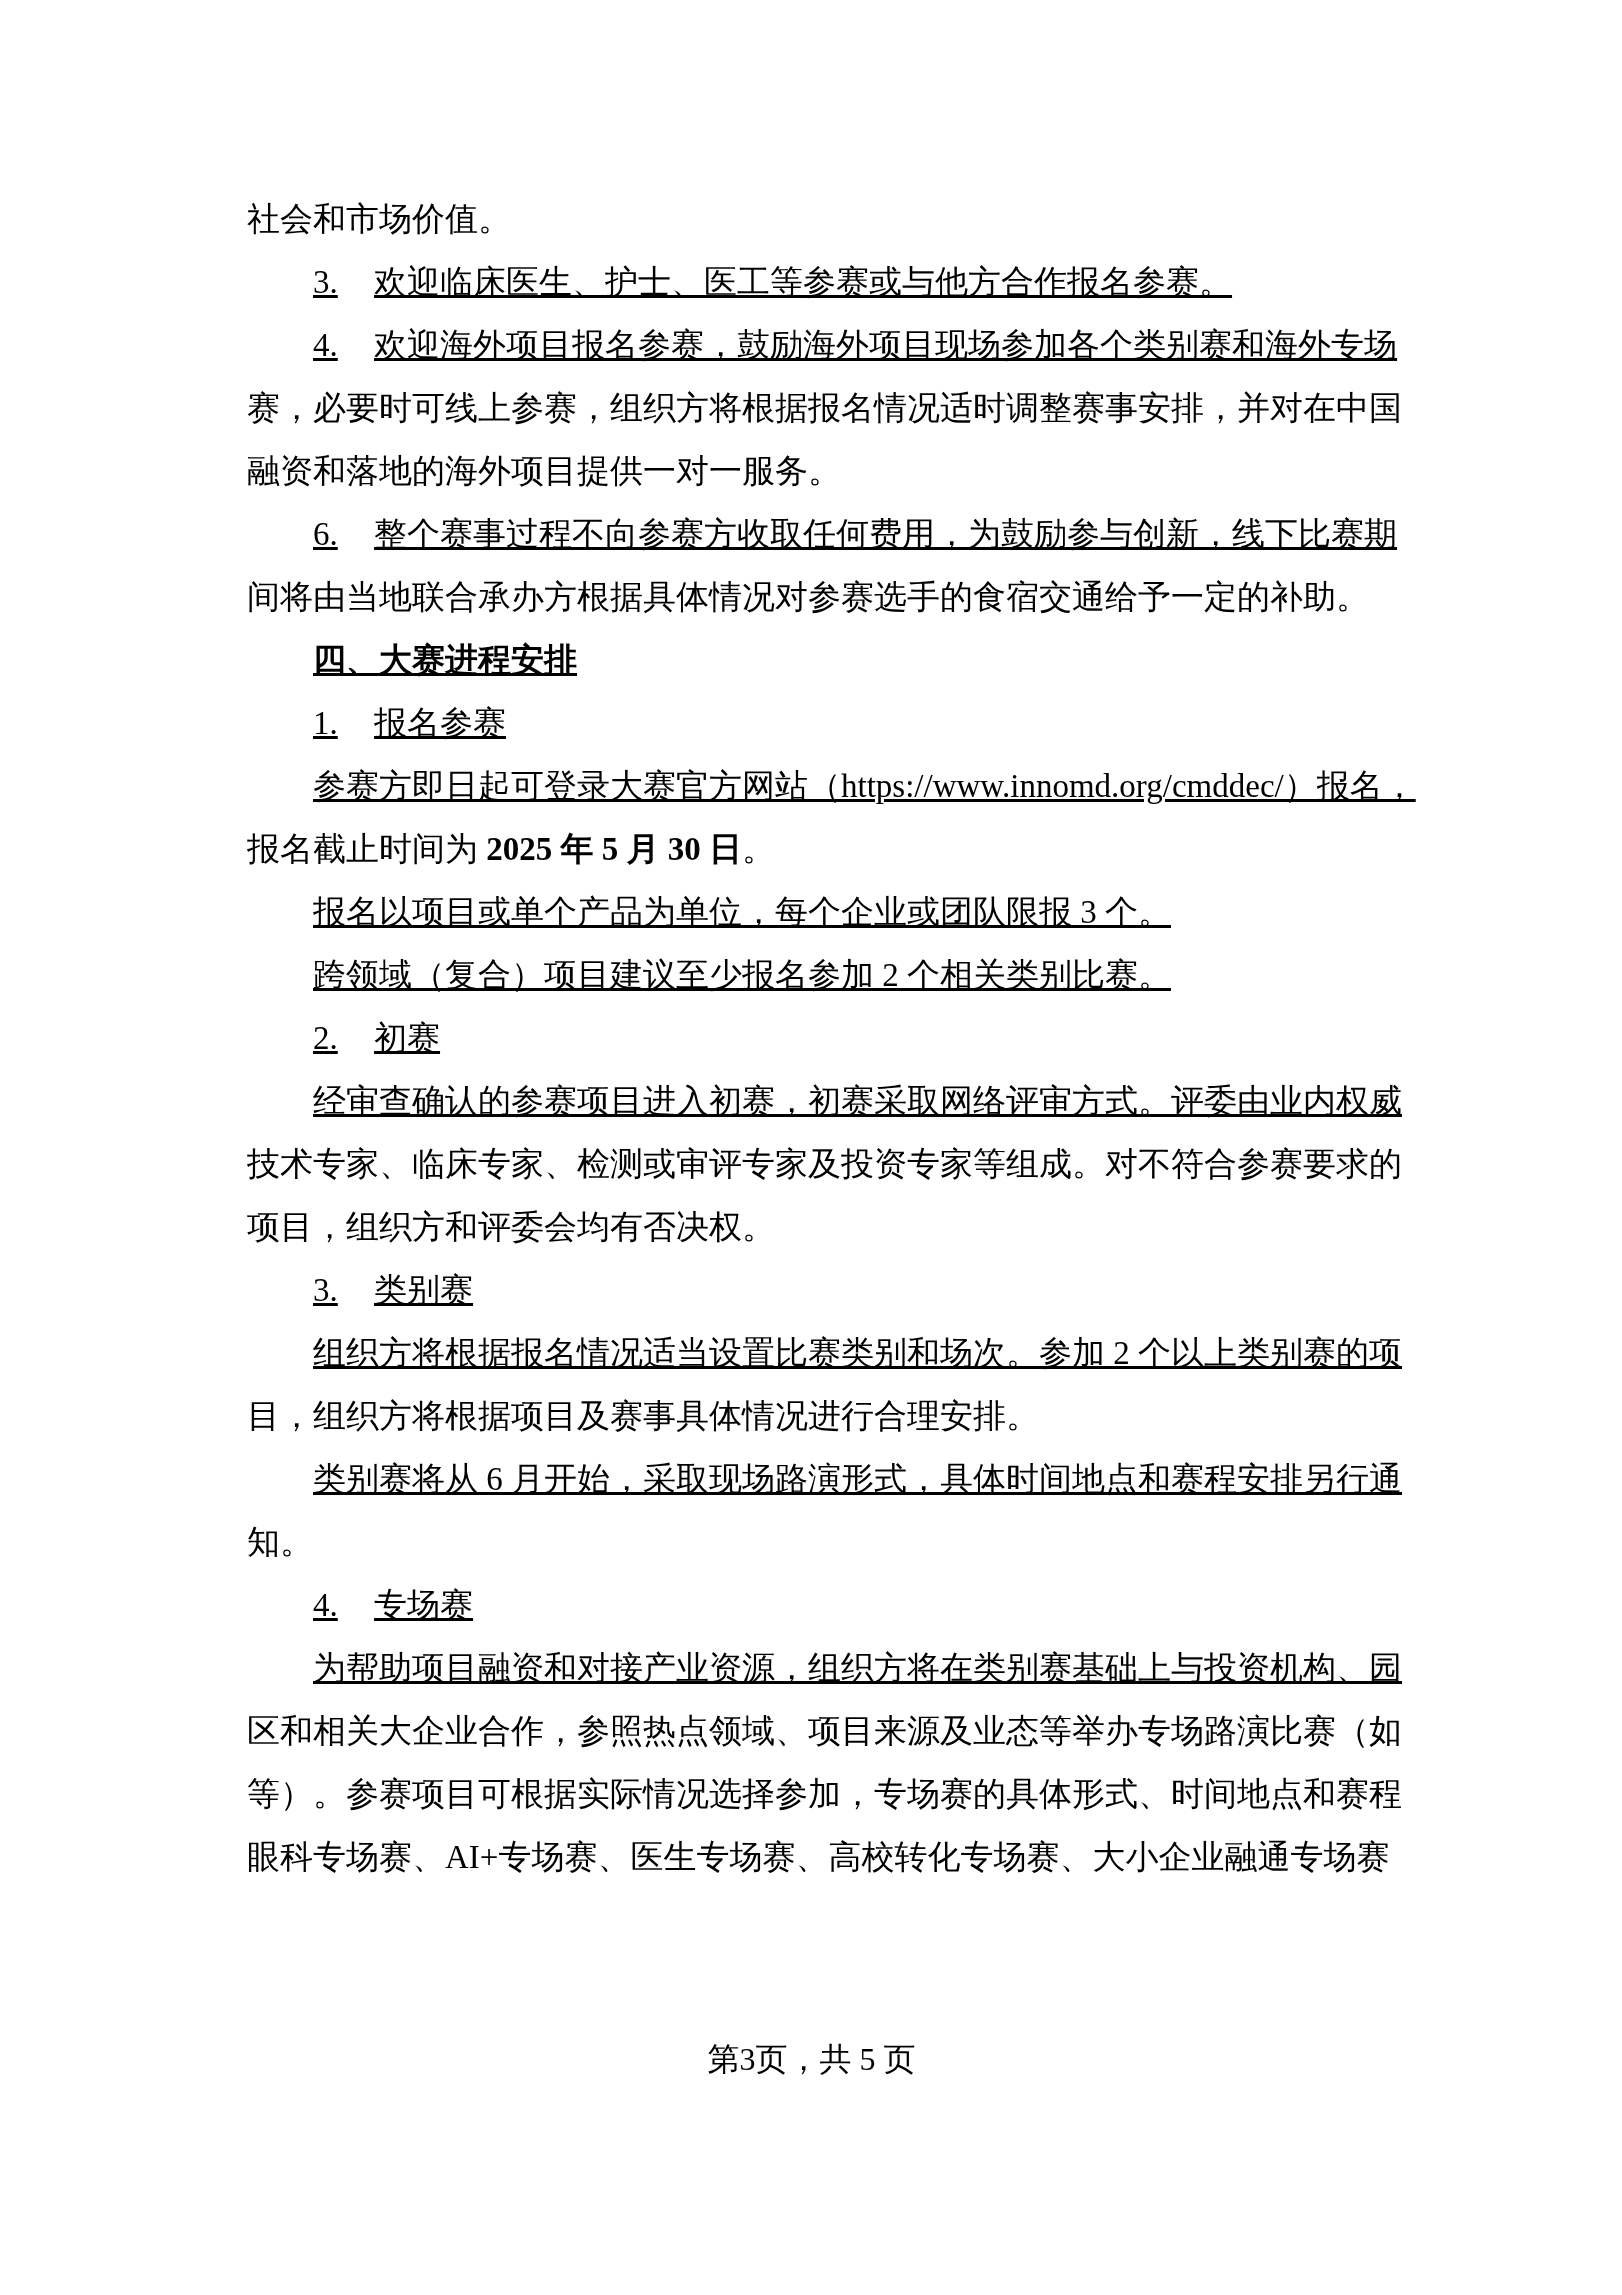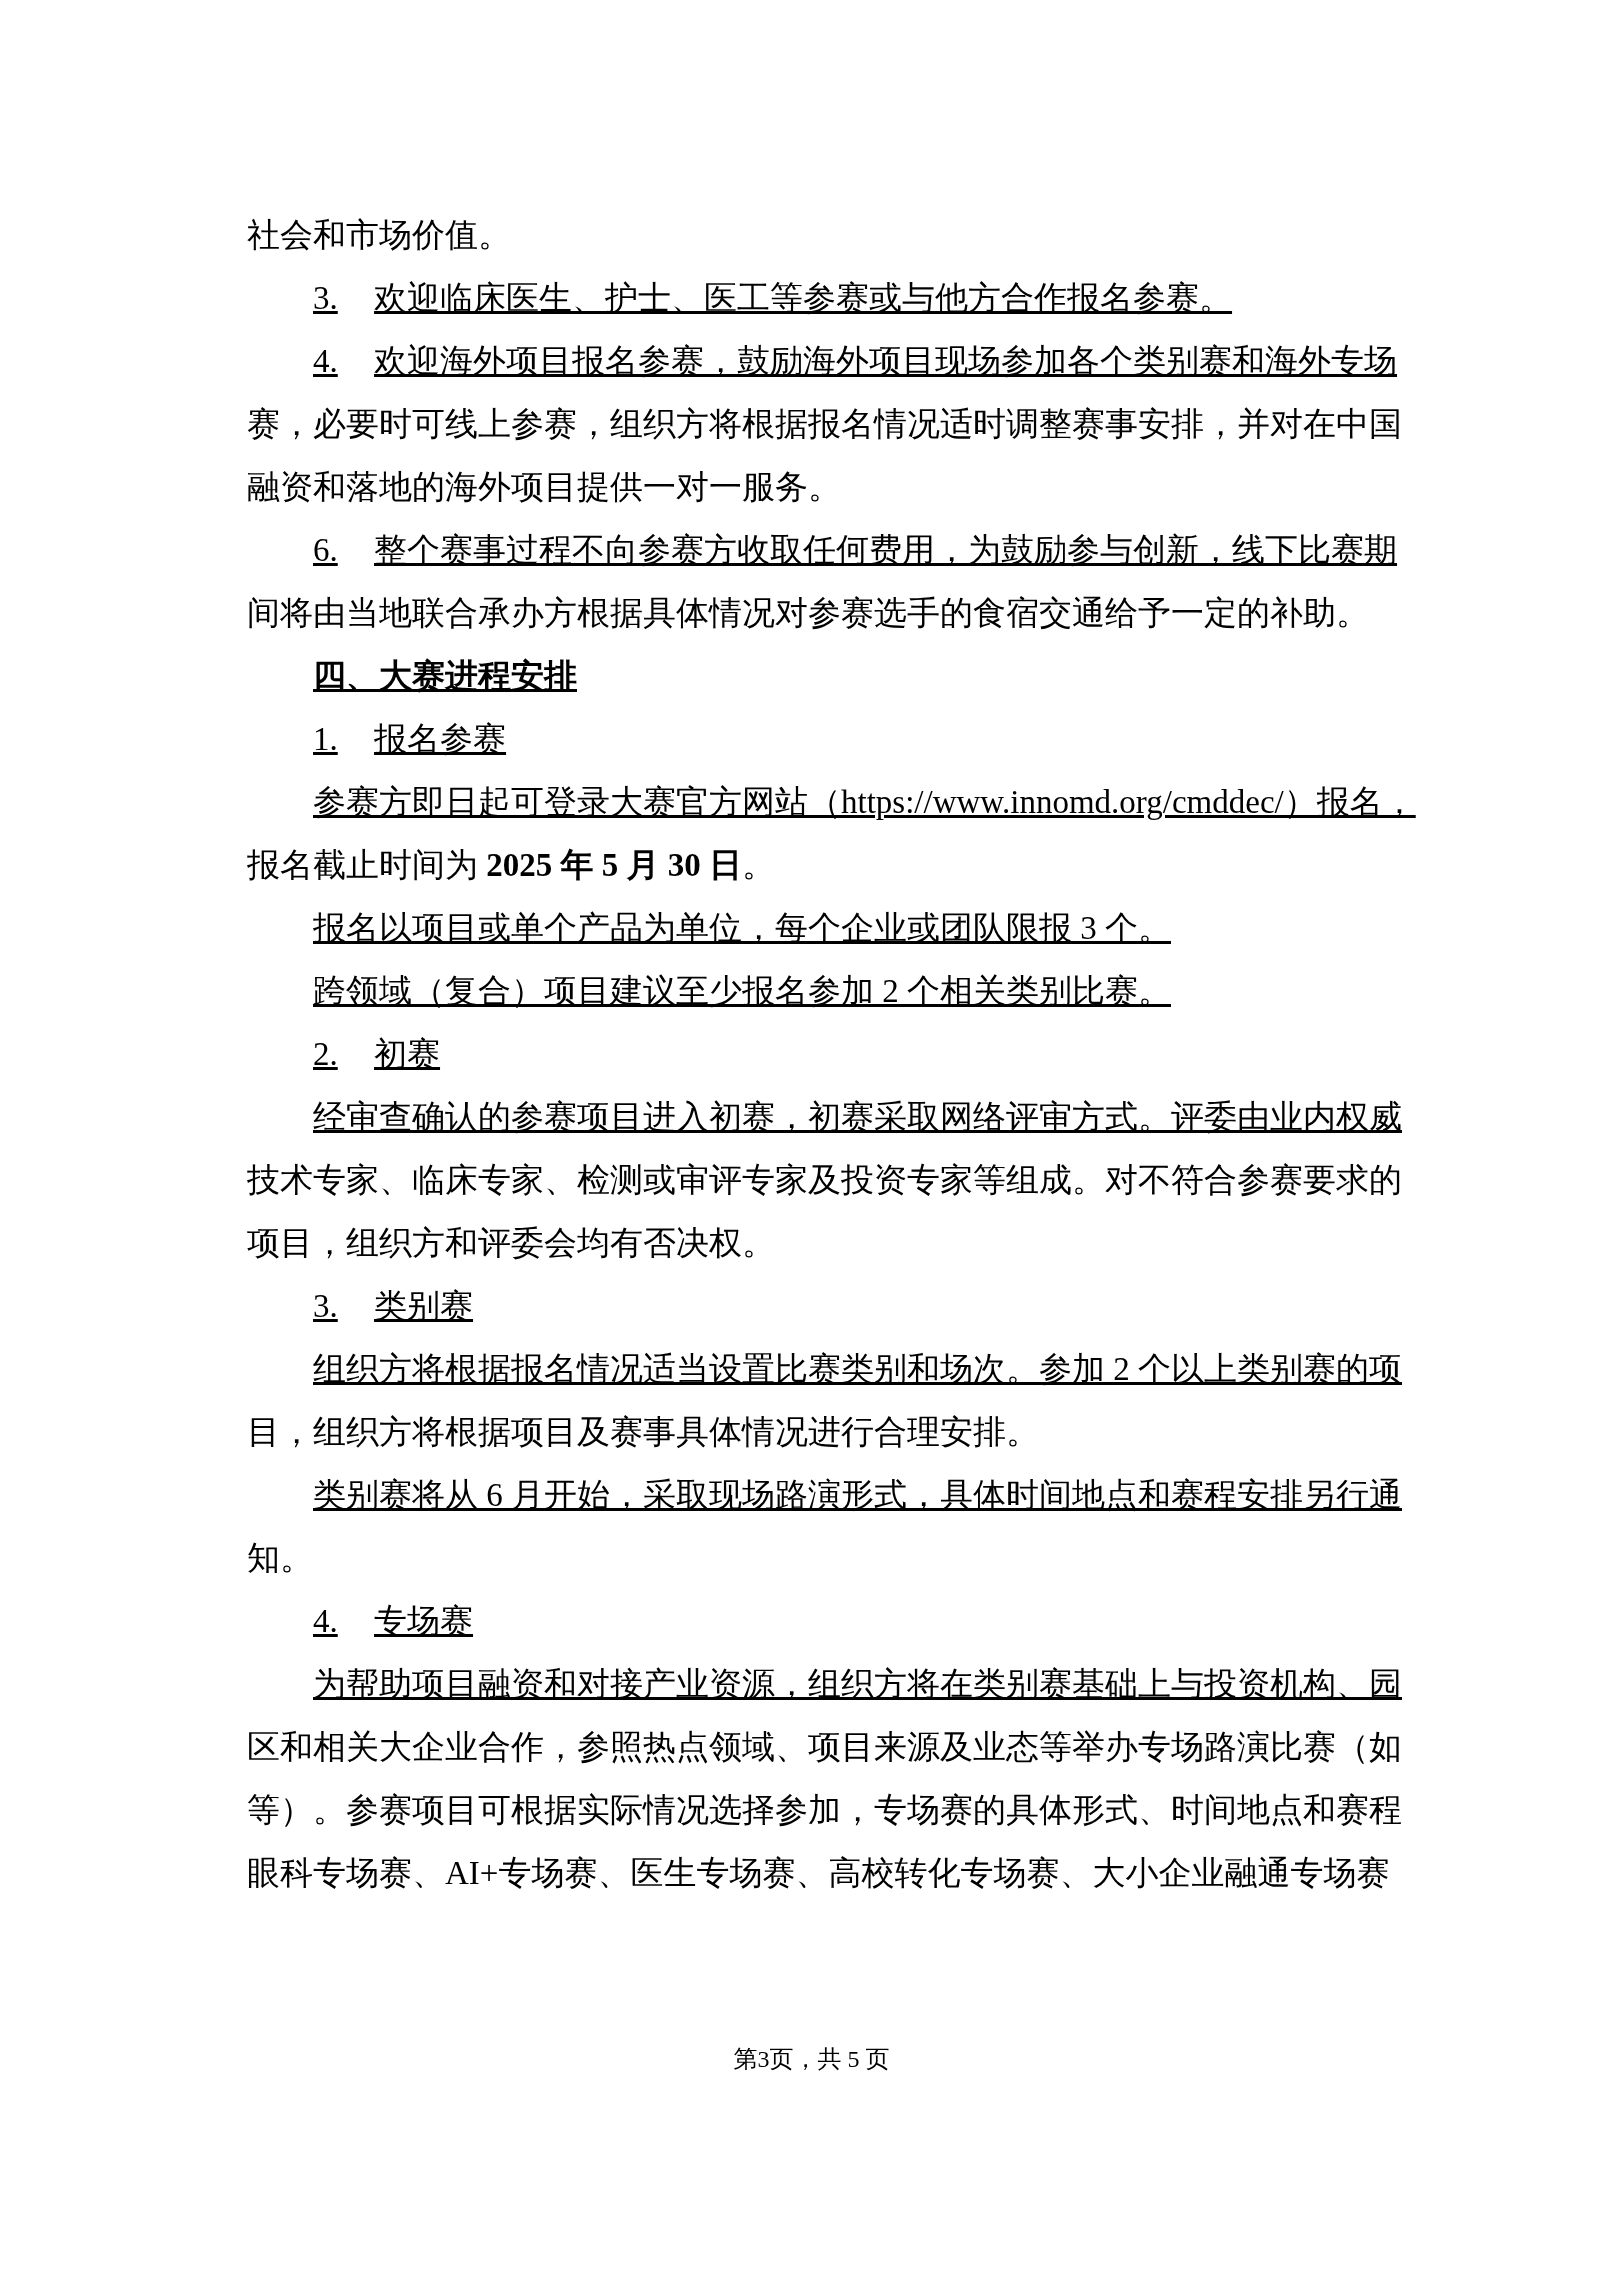--- a/index.html
+++ b/index.html
@@ -7,42 +7,42 @@
     position: relative;
     width: 1623px;
     height: 2295px;
     background: #ffffff;
     font-family: "Liberation Serif", "DejaVu Serif", serif;
     color: #000000;
     overflow: hidden;
   }
   .content {
     position: absolute;
-    top: 204px;
+    top: 188px;
     left: 247px;
     width: 1132px;
   }
   .line {
     font-size: 33px;
     line-height: 63px;
     white-space: nowrap;
     text-align: justify;
   }
   .just { text-align-last: justify; }
   .left { text-align-last: left; text-align: left; }
   .indent { text-indent: 2em; text-decoration: underline; }
   .num { margin-right: 1.1em; }
   .bold { font-weight: bold; }
   .footer {
     position: absolute;
     top: 2043px;
     left: 0;
     width: 100%;
     text-align: center;
-    font-size: 24px;
+    font-size: 32px;
     line-height: 33px;
   }
 </style>
 </head>
 <body>
 
 <div class="page">
   <div class="content" id="doc">
       <div class="line left"><span>社会和市场价值。</span></div>
       <div class="line indent left"><span class="num">3.</span><span>欢迎临床医生、护士、医工等参赛或与他方合作报名参赛。</span></div>

